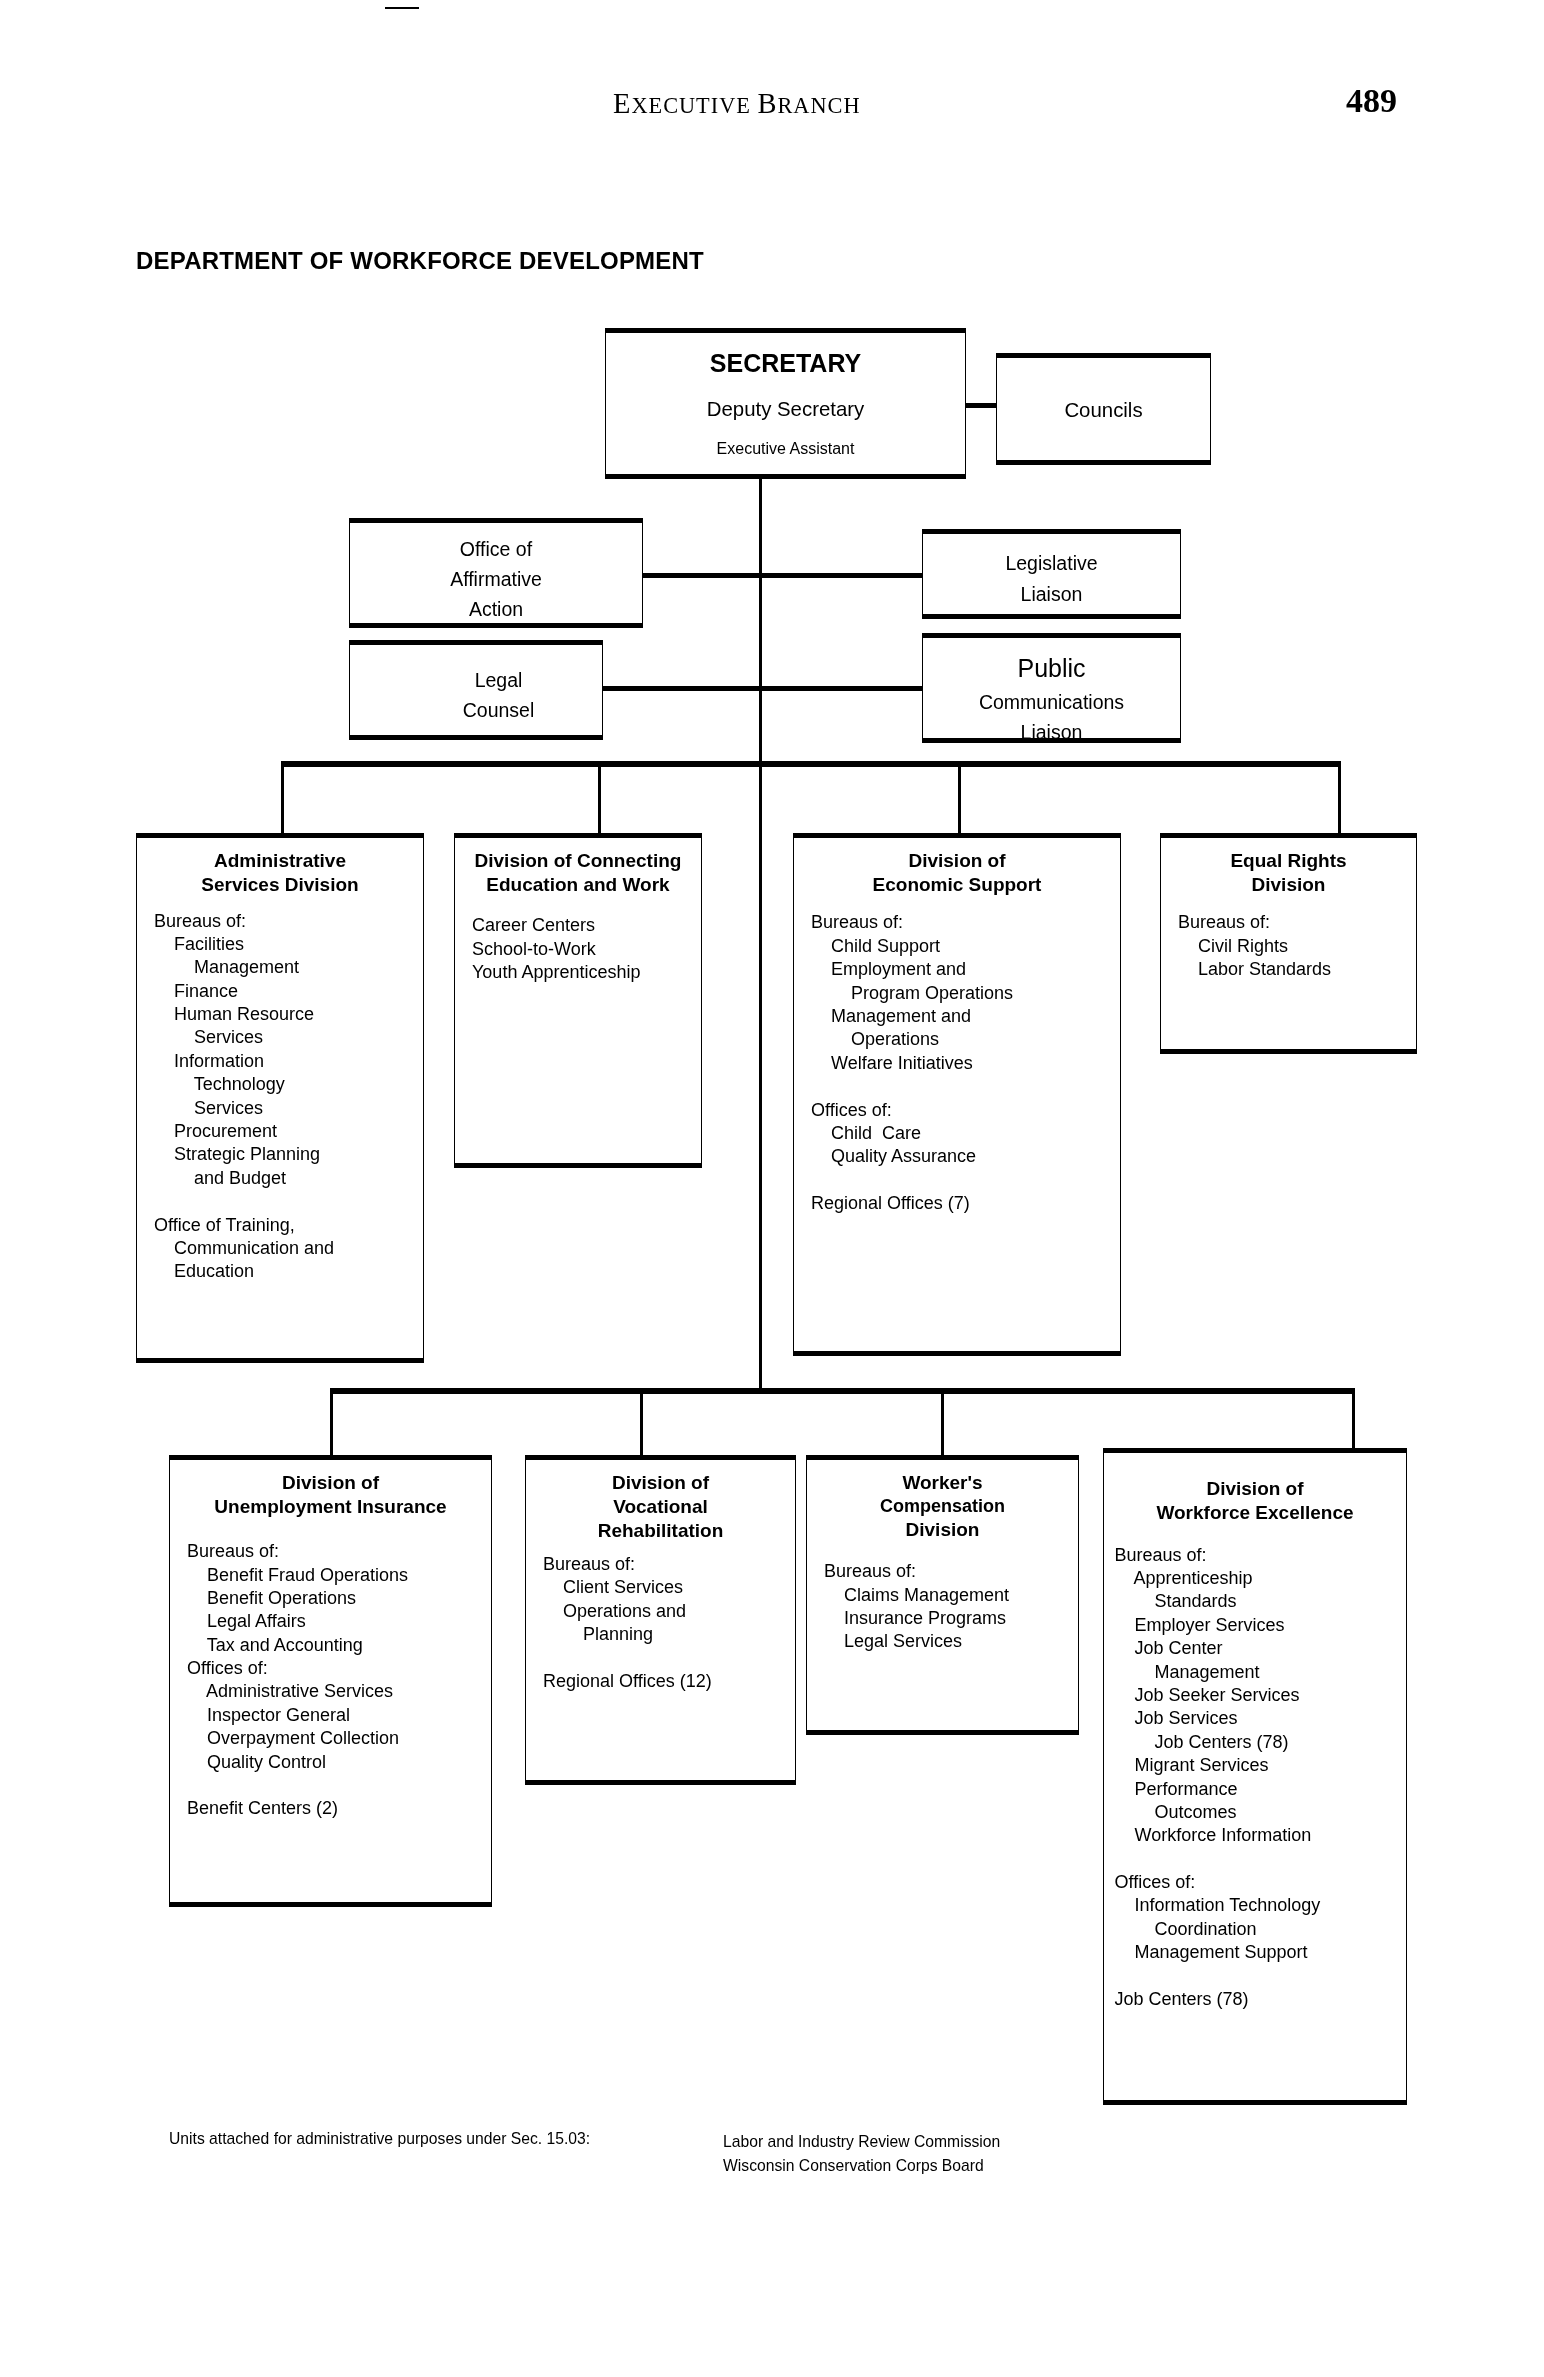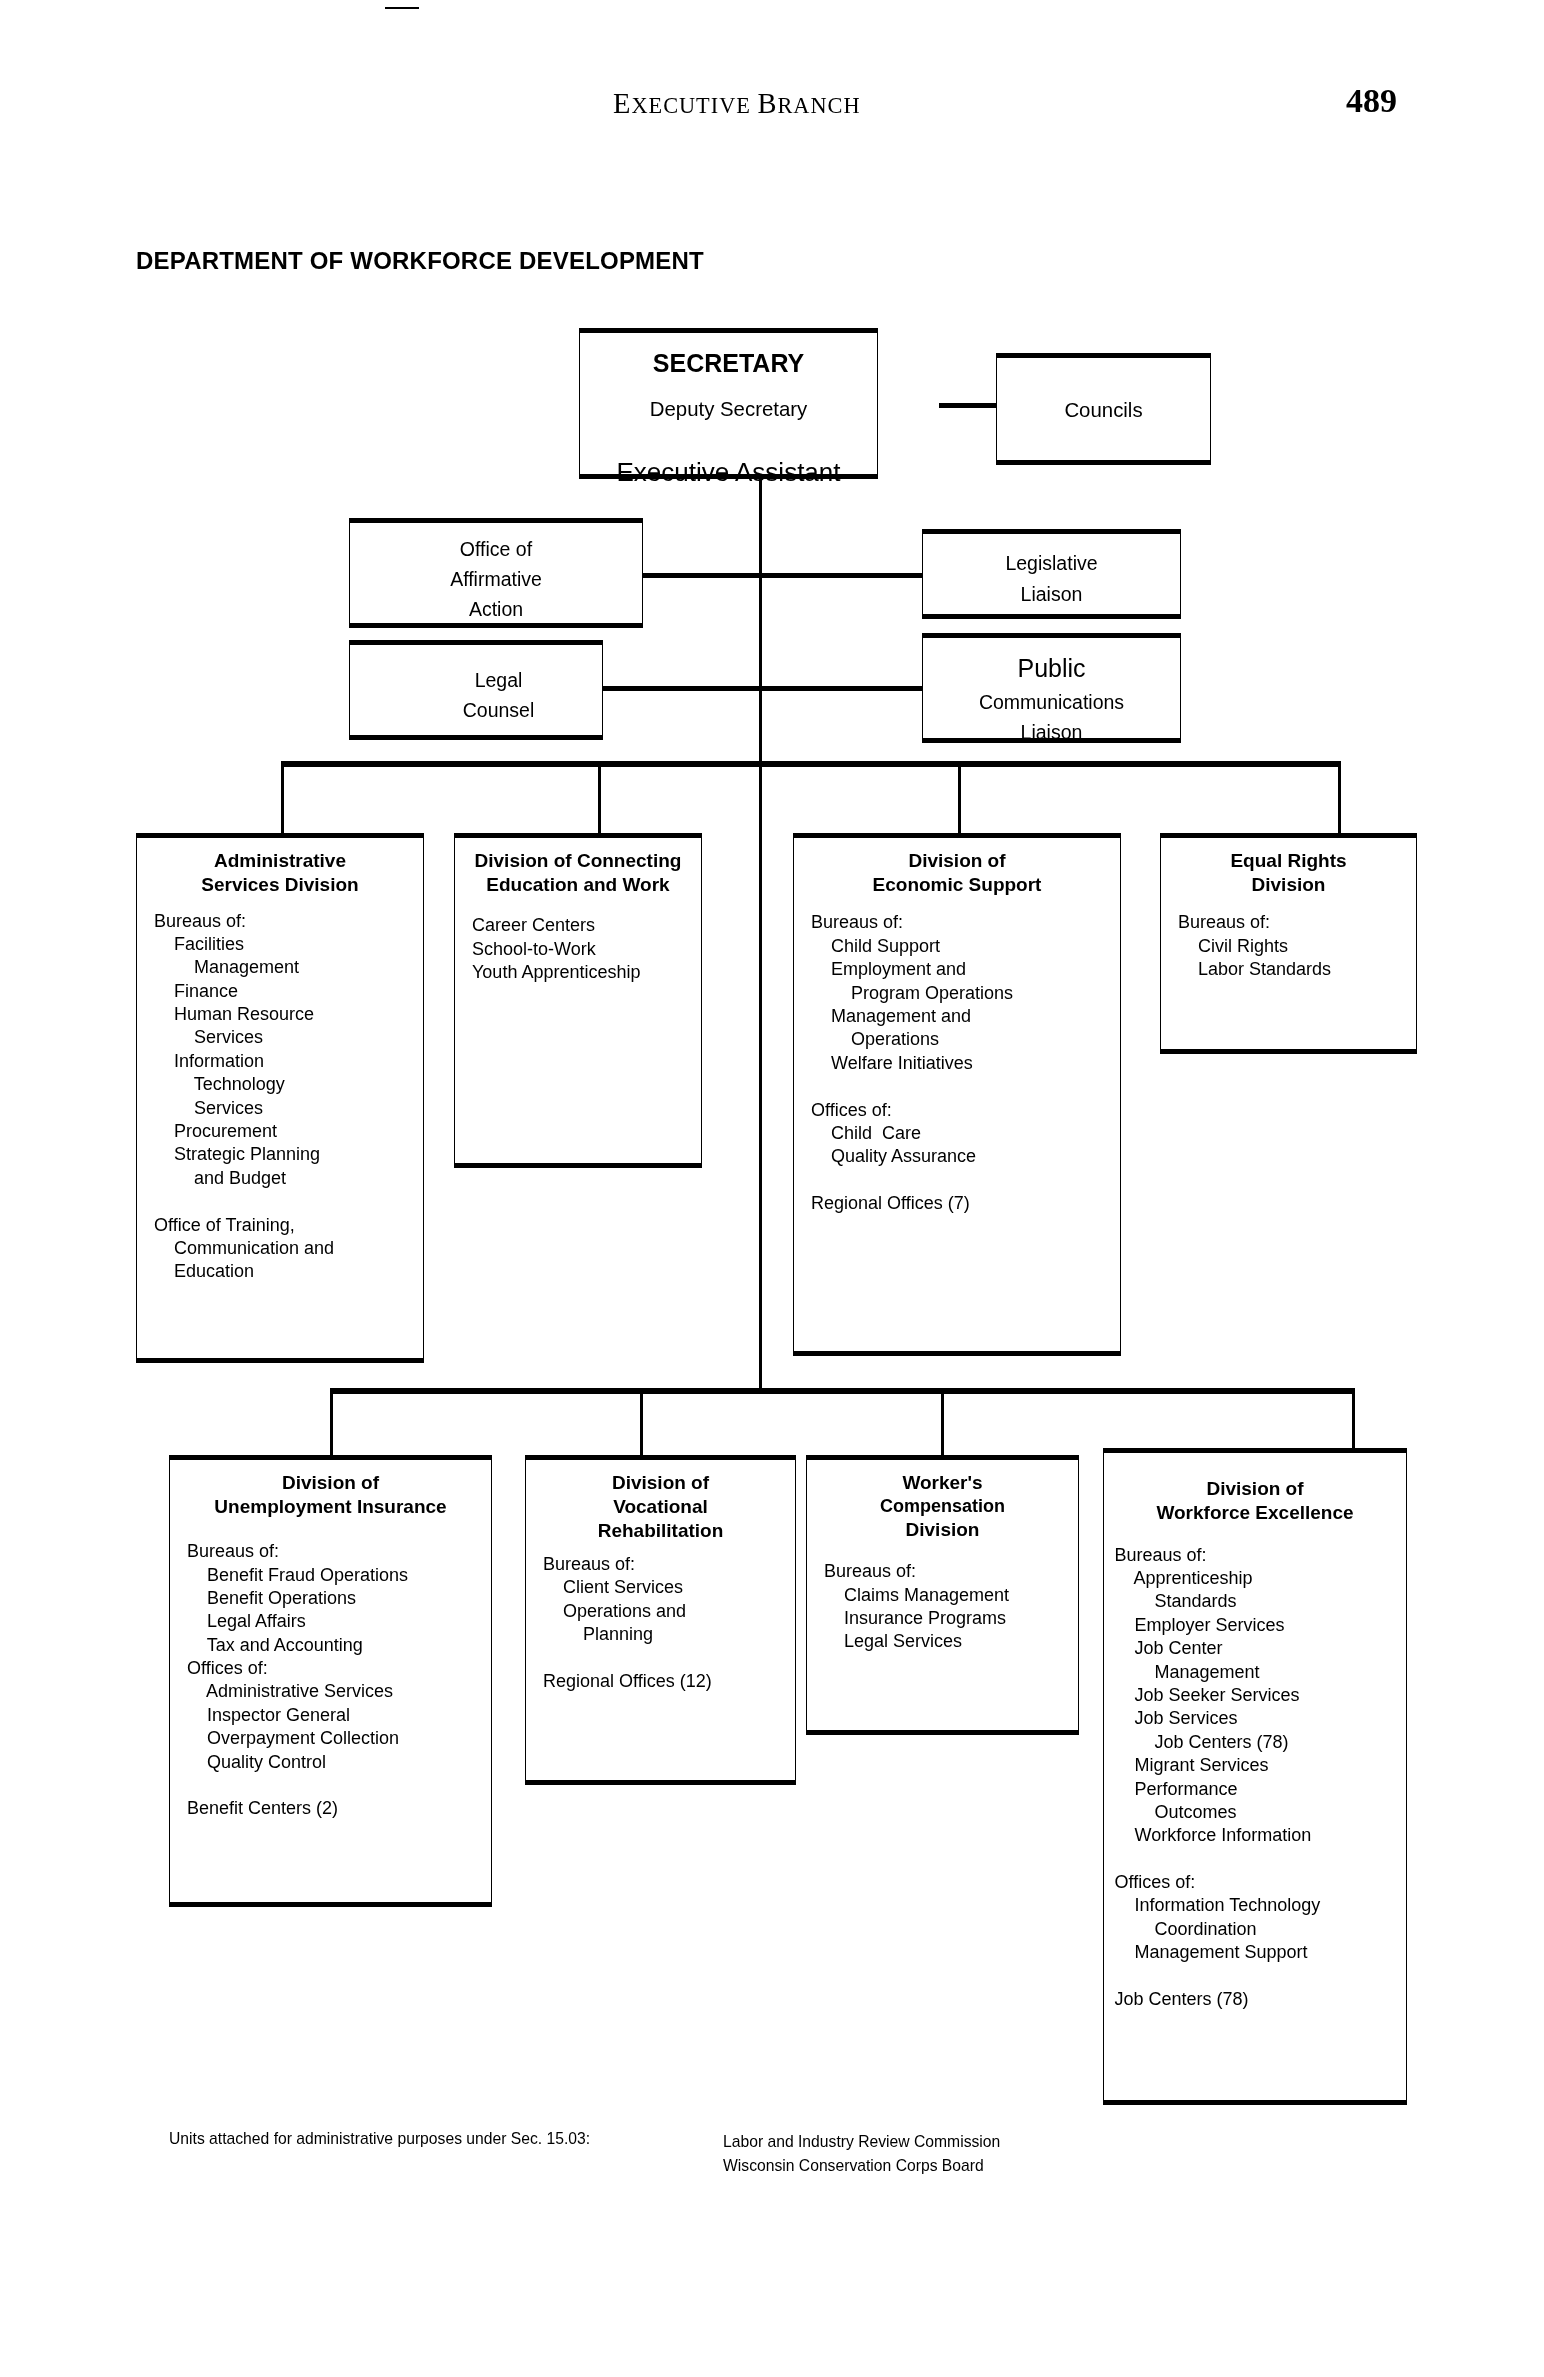--- a/index.html
+++ b/index.html
@@ -136,24 +136,24 @@
   <div class="ln" style="left:598px; top:761px; width:2.9px; height:74px;"></div>
   <div class="ln" style="left:958px; top:761px; width:2.9px; height:74px;"></div>
   <div class="ln" style="left:1338px; top:761px; width:2.9px; height:74px;"></div>
 
   <div class="ln" style="left:330px; top:1388px; width:1025px; height:6.2px;"></div>
   <div class="ln" style="left:330px; top:1388px; width:2.9px; height:69px;"></div>
   <div class="ln" style="left:640px; top:1388px; width:2.9px; height:69px;"></div>
   <div class="ln" style="left:941px; top:1388px; width:2.9px; height:69px;"></div>
   <div class="ln" style="left:1352px; top:1388px; width:2.9px; height:62px;"></div>
 
-  <div class="box" style="left:579px; top:328px; width:299px; height:151px;">
+  <div class="box" style="left:605px; top:328px; width:361px; height:151px;">
     <div class="btitle" style="font-size:25px; margin-top:14.3px;">SECRETARY</div>
     <div class="bsub" style="font-size:20.4px; margin-top:15px;">Deputy Secretary</div>
-    <div class="bsub" style="font-size:26px; margin-top:26px;">Executive Assistant</div>
+    <div class="bsub" style="font-size:16px; margin-top:11px;">Executive Assistant</div>
   </div>
 
   <div class="box" style="left:996px; top:353px; width:215px; height:112px;">
     <div class="bsub" style="font-size:20.4px; margin-top:37px;">Councils</div>
   </div>
 
   <div class="box" style="left:349px; top:518px; width:294px; height:110px;">
     <div class="bsub" style="font-size:19.5px; margin-top:10.5px;">Office of</div>
     <div class="bsub" style="font-size:19.5px;">Affirmative</div>
     <div class="bsub" style="font-size:19.5px;">Action</div>

